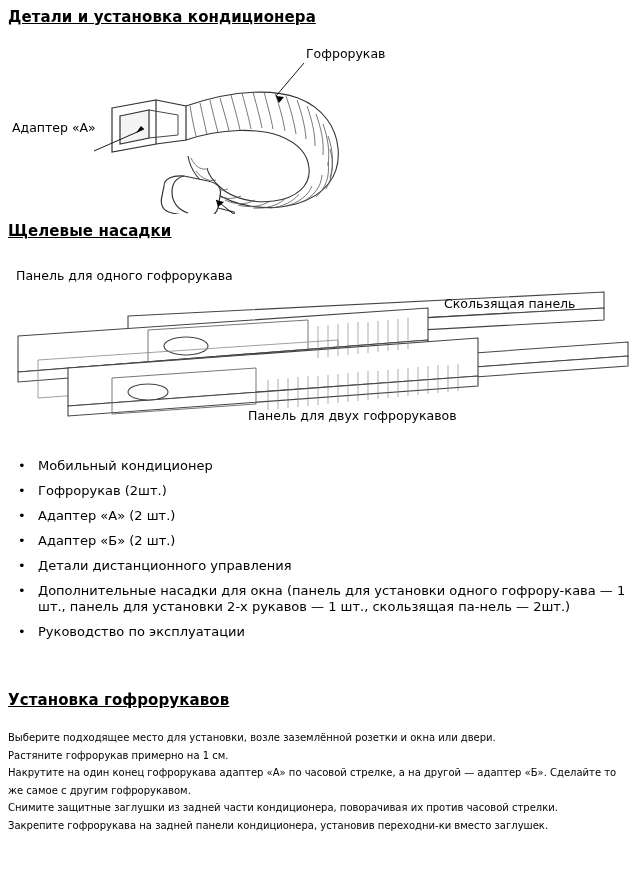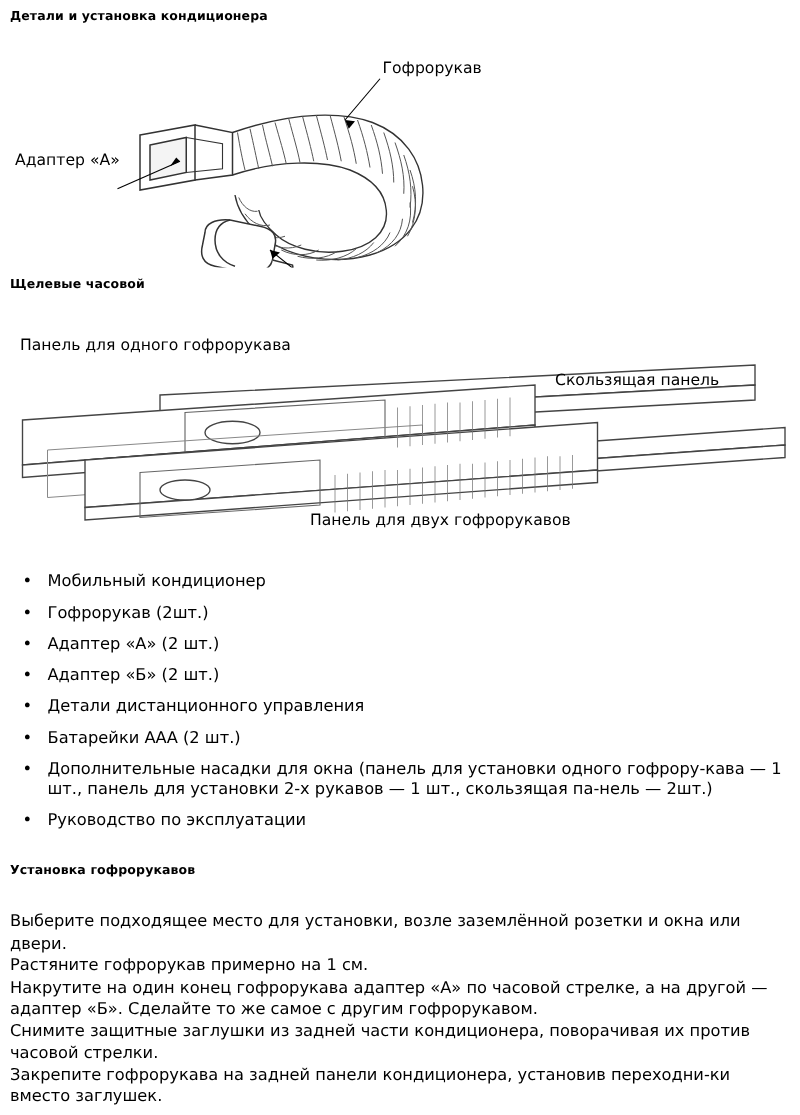--- a/index.html
+++ b/index.html
@@ -15,24 +15,25 @@
     position: relative;
     overflow: hidden;
   }
   .page {
     position: relative;
     width: 640px;
     height: 892px;
     padding: 0;
   }
   h2.section-title {
-    font-size: 10px;
+    font-size: 15px;
     font-weight: bold;
     margin: 0;
     padding: 0;
+    text-decoration: underline;
     letter-spacing: 0.1px;
   }
   .title-main {
     position: absolute;
     left: 8px;
     top: 8px;
   }
   .fig1 {
     position: absolute;
     left: 8px;
@@ -89,21 +90,21 @@
   .title-install {
     position: absolute;
     left: 8px;
     top: 691px;
   }
   .install-para {
     position: absolute;
     left: 8px;
     top: 729px;
     width: 616px;
-    font-size: 13px;
+    font-size: 10px;
     line-height: 17.5px;
   }
   .install-para p {
     margin: 0;
     padding: 0;
   }
 </style>
 </head>
 <body>
 
@@ -171,21 +172,21 @@
         <polygon points="268,60 276,61 271,67"></polygon>
         <polygon points="136,93 128,97 133,90"></polygon>
         <polygon points="208,164 216,166 210,171"></polygon>
       </g>
       <text class="label" x="298" y="22" font-family="DejaVu Sans, sans-serif" font-size="12.5">Гофрорукав</text>
       <text class="label" x="4" y="96" font-family="DejaVu Sans, sans-serif" font-size="12.5">Адаптер «А»</text>
       <text class="label" x="232" y="200" font-family="DejaVu Sans, sans-serif" font-size="12.5">Адаптер «Б»</text>
     </svg>
   </div>
 
-  <h2 class="section-title title-slots">Щелевые часовой</h2>
+  <h2 class="section-title title-slots">Щелевые насадки</h2>
 
   <div class="fig2">
     <svg width="624" height="160" viewBox="0 0 624 160" xmlns="http://www.w3.org/2000/svg">
       <g fill="#ffffff" stroke="#444" stroke-width="1.1">
 
         <polygon points="120,52 596,28 596,44 120,70"></polygon>
         <polygon points="120,70 596,44 596,56 120,82"></polygon>
 
         <polygon points="10,72 420,44 420,76 10,108"></polygon>
         <polygon points="10,108 420,76 420,86 10,118"></polygon>
@@ -240,21 +241,20 @@
     </svg>
   </div>
 
 
   <ul class="kit-list">
     <li>Мобильный кондиционер</li>
     <li>Гофрорукав (2шт.)</li>
     <li>Адаптер «А» (2 шт.)</li>
     <li>Адаптер «Б» (2 шт.)</li>
     <li>Детали дистанционного управления</li>
-    <li>Батарейки ААА (2 шт.)</li>
     <li>Дополнительные насадки для окна (панель для установки одного гофрору-кава — 1 шт., панель для установки 2-х рукавов — 1 шт., скользящая па-нель — 2шт.)</li>
     <li>Руководство по эксплуатации</li>
   </ul>
 
   <h2 class="section-title title-install">Установка гофрорукавов</h2>
 
   <div class="install-para">
     <p>Выберите подходящее место для установки, возле заземлённой розетки и окна или двери.</p>
     <p>Растяните гофрорукав примерно на 1 см.</p>
     <p>Накрутите на один конец гофрорукава адаптер «А» по часовой стрелке, а на другой — адаптер «Б». Сделайте то же самое с другим гофрорукавом.</p>

